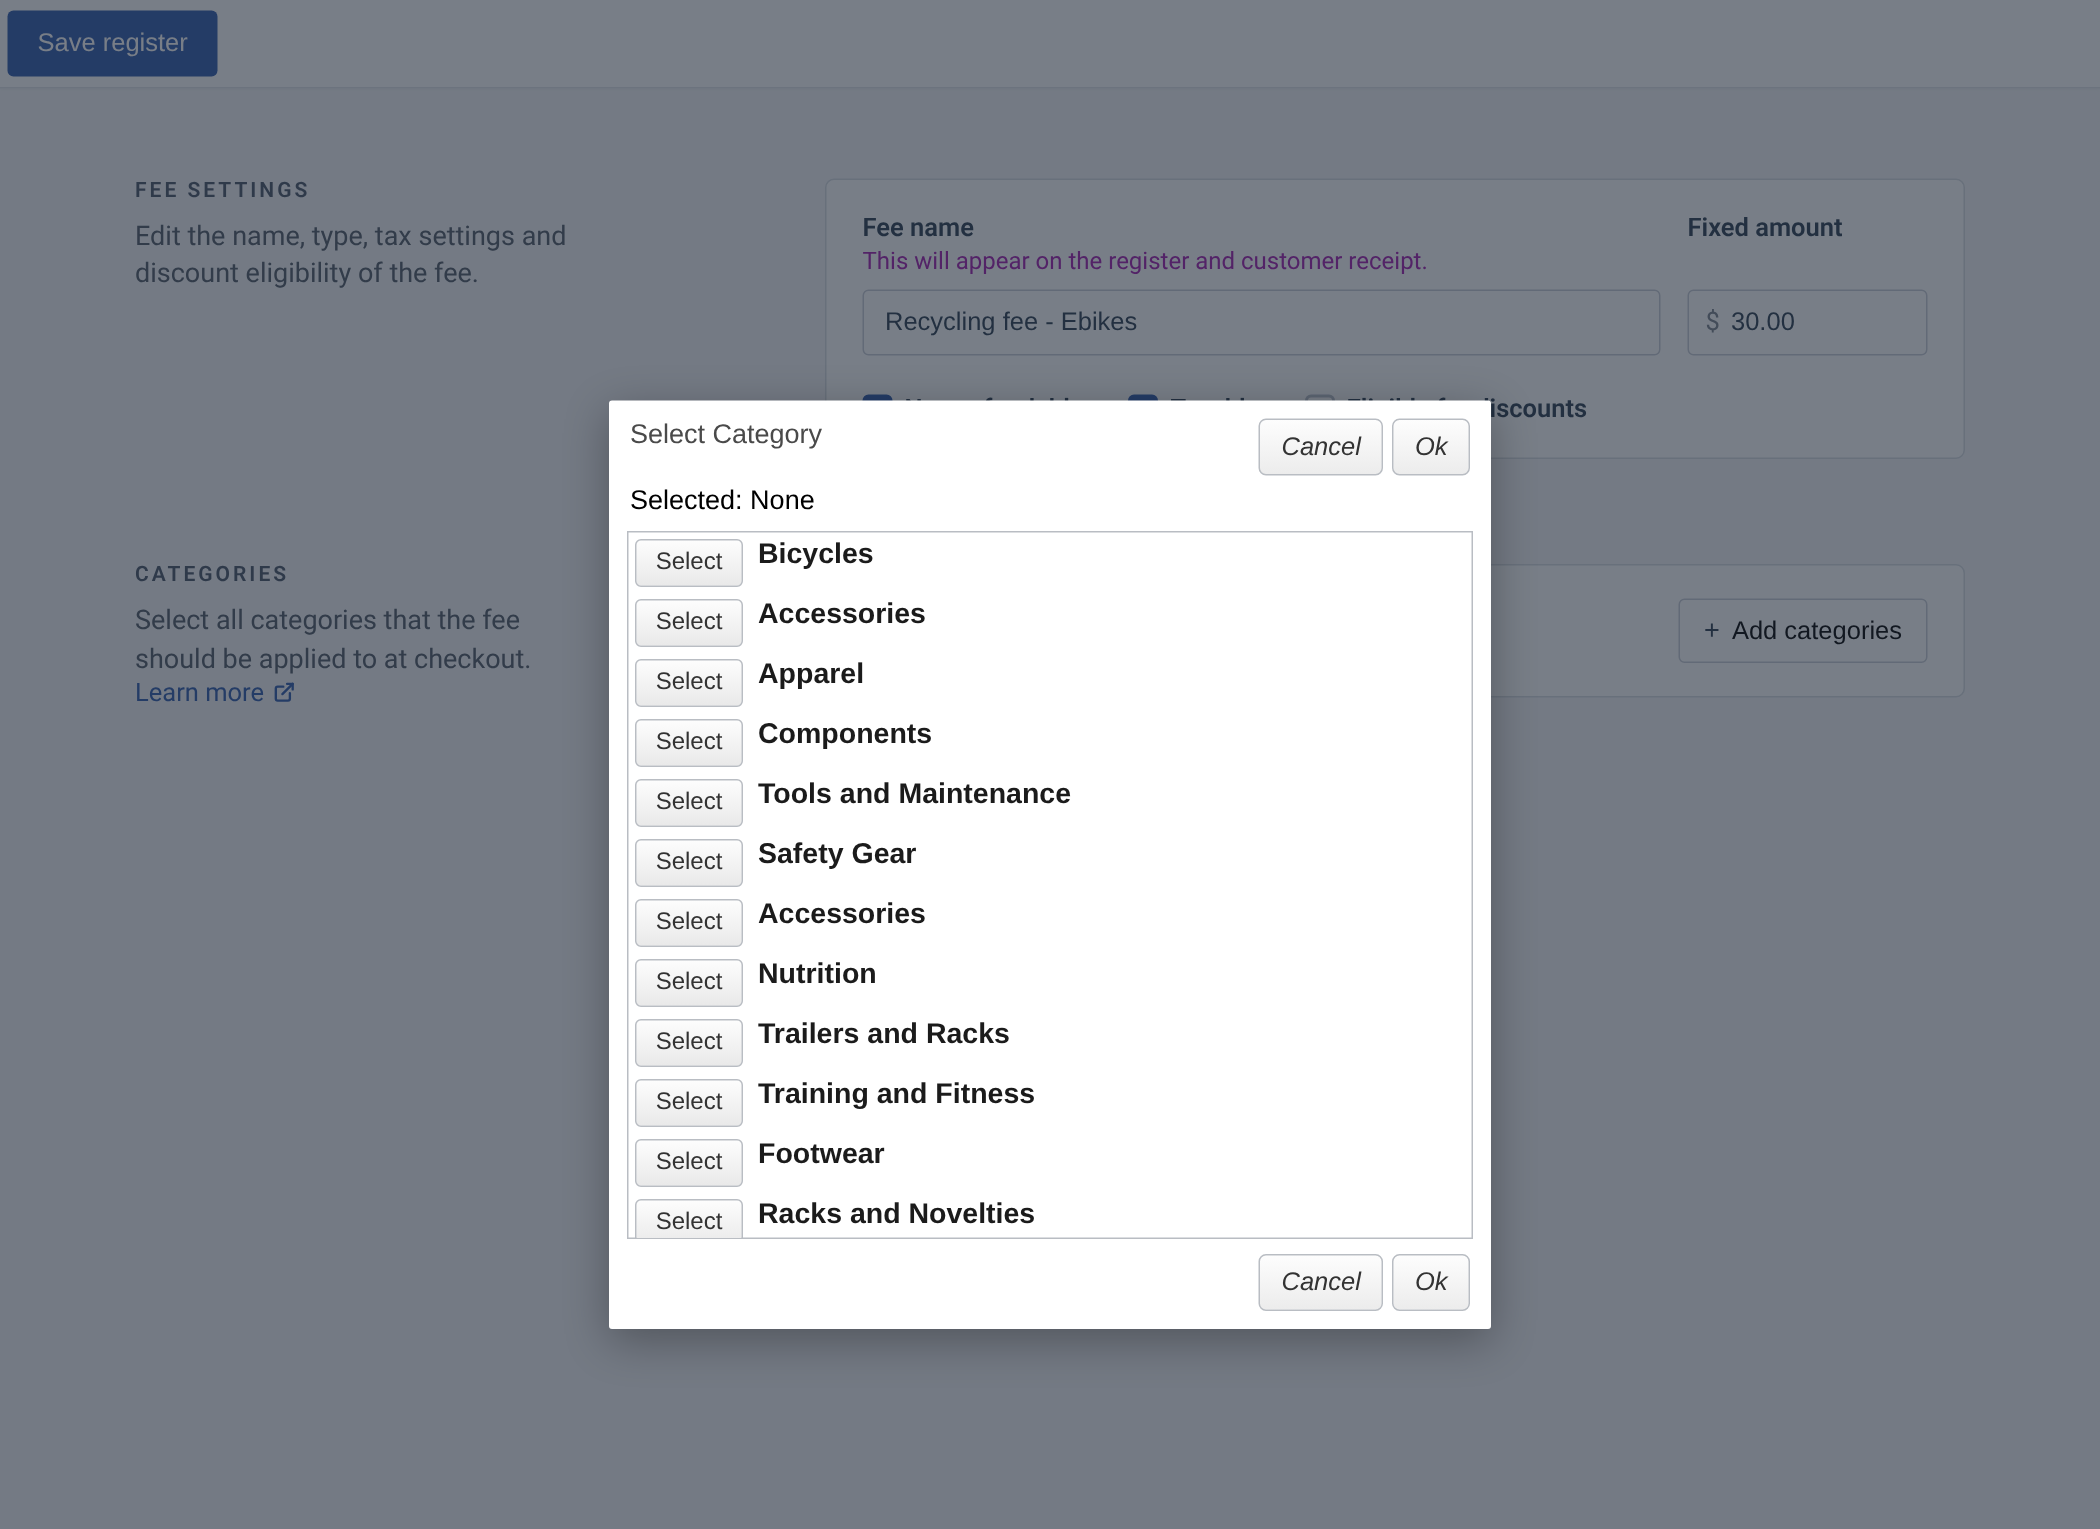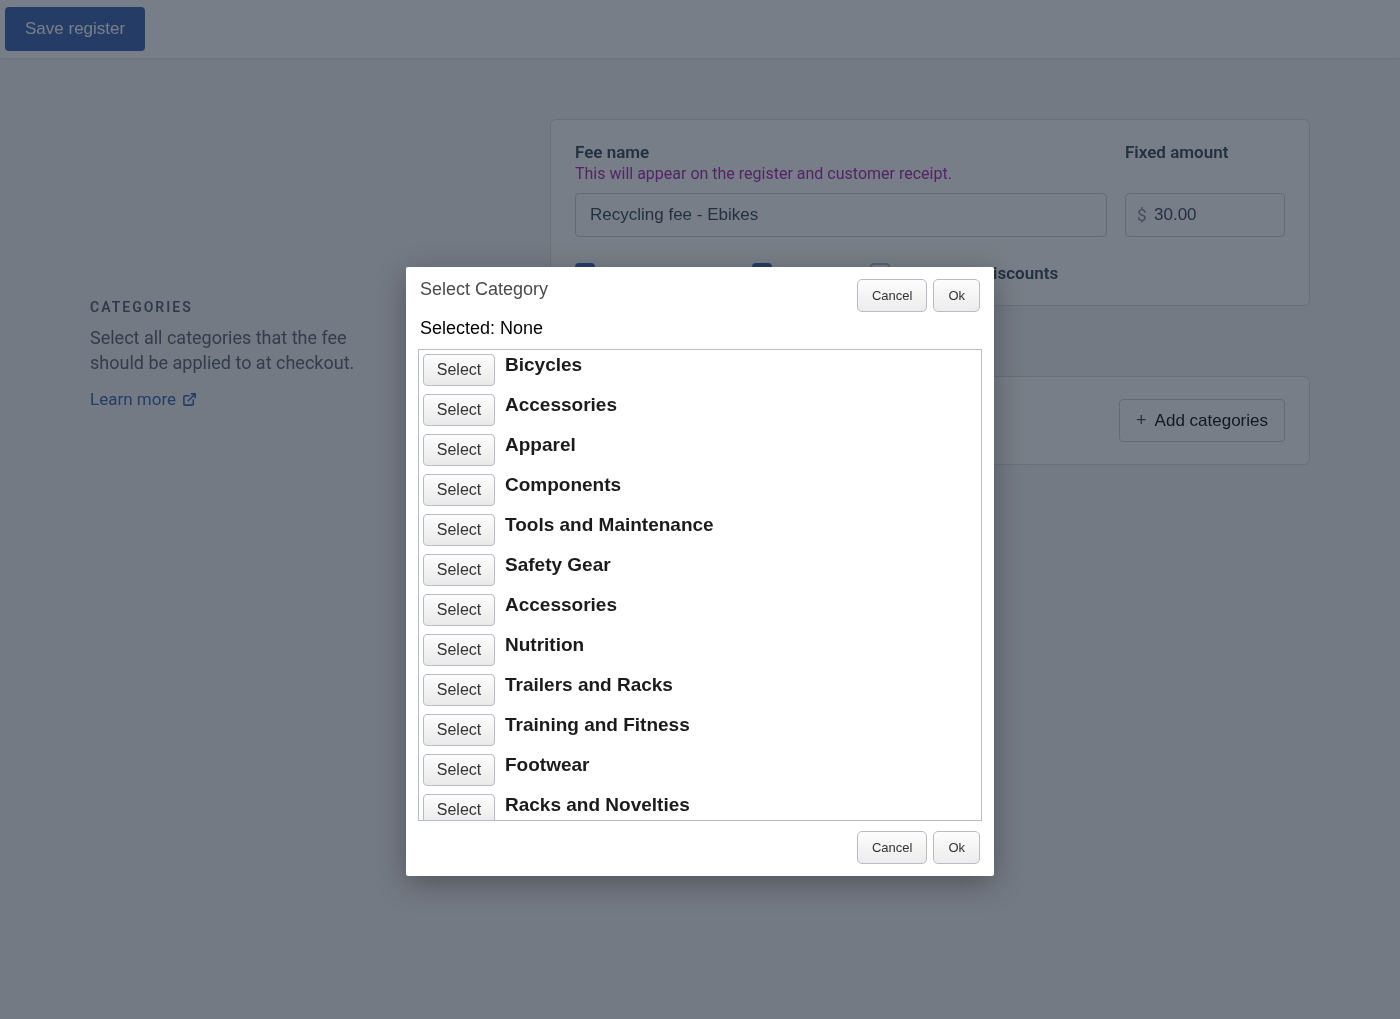--- a/index.html
+++ b/index.html
@@ -54,21 +54,20 @@
       color: #525a66;
       line-height: 1.4;
       max-width: 290px;
     }
     .learn-more {
       display: inline-flex;
       align-items: center;
       gap: 6px;
       color: #2e5aac;
       font-size: 17px;
-      margin-top: 14px;
       cursor: pointer;
       text-decoration: none;
     }
 
     .card {
       background: #fff;
       border: 1px solid #d6dbe1;
       border-radius: 6px;
       padding: 22px 24px;
     }
@@ -131,23 +130,24 @@
       padding: 12px 14px 8px 14px;
     }
     .modal-title-row { display:flex; align-items:flex-start; justify-content:space-between; }
     .modal-title { font-size: 18px; font-weight: 500; color: #4a4a4a; }
     .modal-btns { display:flex; gap: 6px; }
     .m-btn {
       border: 1px solid #b9bdc3;
       background: linear-gradient(#fdfdfd,#ececec);
       border-radius: 5px;
       padding: 8px 14px;
-      font-size: 13px;
+      font-size: 17px;
       cursor: pointer;
       color: #333;
+      font-style: italic;
     }
     .modal-selected { font-size: 18px; margin-top: 6px; }
     .modal-list-wrap {
       margin: 2px 12px 0 12px;
       border: 1px solid #b9bdc3;
       height: 472px;
       position: relative;
       overflow: hidden;
     }
     .modal-list { height: 100%; overflow-y: scroll; }
@@ -175,20 +175,24 @@
   </style>
 </head>
 <body>
 
 <div class="topbar">
   <button class="save-changes-btn">Save register</button>
 </div>
 
 <div class="page-content">
   <div class="left-col">
+    <div>
+      <div class="section-heading">FEE SETTINGS</div>
+      <div class="section-desc">Edit the name, type, tax settings and discount eligibility of the fee.</div>
+    </div>
 
     <div class="categories-block" style="margin-top:180px;">
       <div class="section-heading">CATEGORIES</div>
       <div class="section-desc">Select all categories that the fee should be applied to at checkout.</div>
       <a class="learn-more">
         <span>Learn more</span>
         <svg class="ext" viewBox="0 0 24 24" fill="none" stroke="#2e5aac" stroke-width="2.5" stroke-linecap="round" stroke-linejoin="round">
             <path d="M18 13v6a2 2 0 0 1-2 2H5a2 2 0 0 1-2-2V8a2 2 0 0 1 2-2h6"></path>
             <polyline points="15 3 21 3 21 9"></polyline>
             <line x1="10" y1="14" x2="21" y2="3"></line>

